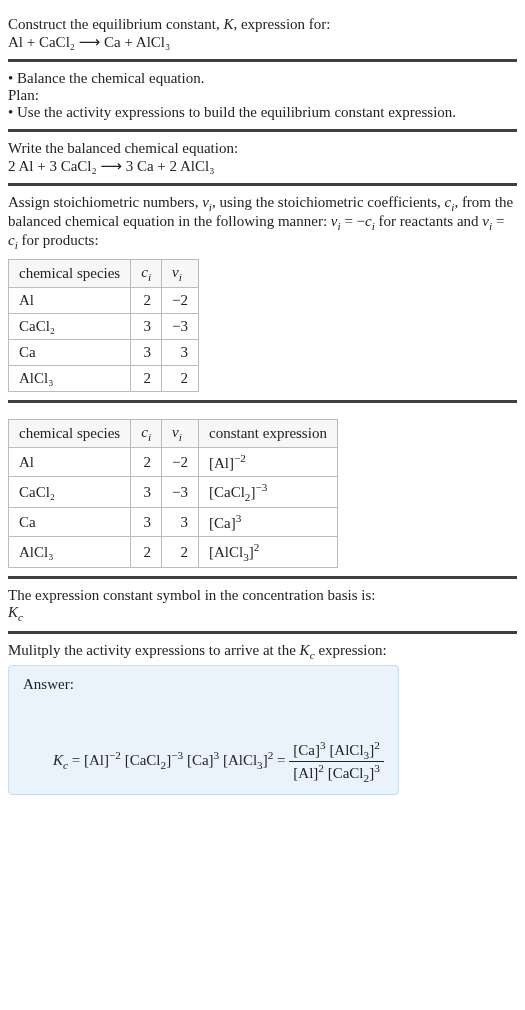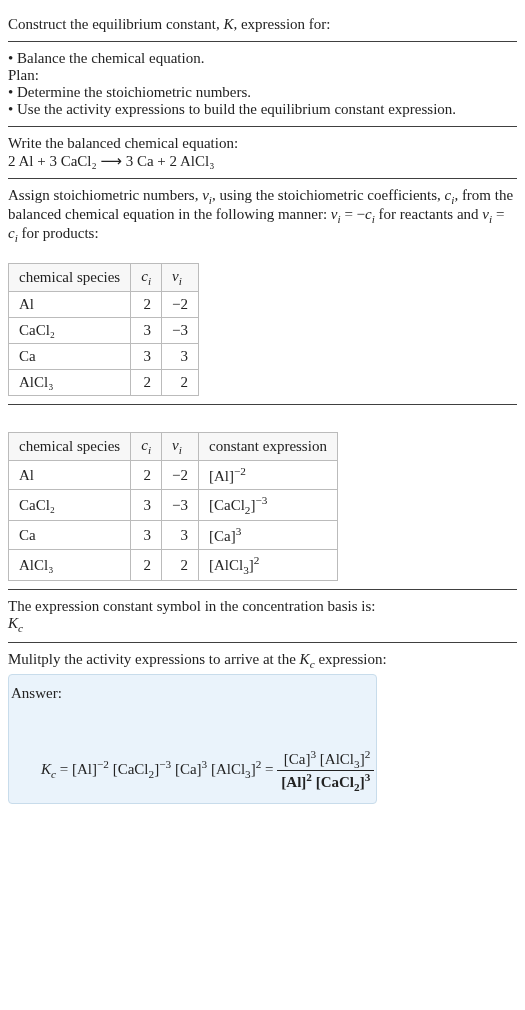--- a/index.html
+++ b/index.html
@@ -6,75 +6,75 @@
     margin: 0;
     padding: 8px;
     font-family: Georgia, 'Times New Roman', serif;
     font-size: 15px;
     color: #222;
     background: #fff;
     width: 525px;
     box-sizing: border-box;
   }
   .section {
-    border-bottom: 1px solid #404040;
+    border-bottom: 3px solid #404040;
     padding: 8px 0;
   }
   .section:last-child {
     border-bottom: none;
   }
   .eq {
     font-family: Georgia, serif;
   }
   sub { font-size: 0.75em; }
   sup { font-size: 0.75em; }
   table {
     border-collapse: collapse;
-    margin-top: 19px;
+    margin-top: 8px;
   }
   th, td {
     border: 1px solid #bbb;
     padding: 4px 10px;
     text-align: left;
     font-weight: normal;
   }
   th {
     background: #f7f7f7;
   }
   td.num { text-align: right; }
   .answer-box {
     background: #eaf3fb;
     border: 1px solid #c8dceb;
     border-radius: 4px;
-    padding: 10px 2px;
+    padding: 10px 14px;
     display: inline-block;
     margin-top: 4px;
   }
   .frac {
     display: inline-block;
     vertical-align: middle;
     text-align: right;
   }
   .frac .num { display: block; border-bottom: 1px solid #222; padding: 0 4px; }
-  .frac .den { display: block; padding: 0 4px; font-weight: bold; }
+  .frac .den { display: block; padding: 0 4px; }
   .italic { font-style: italic; }
 </style>
 </head>
 <body>
 
 <div class="section">
   <div>
     Construct the equilibrium constant, <span class="italic">K</span>, expression for:
   </div>
+  <div class="eq">Al + CaCl₂ ⟶ Ca + AlCl₃</div>
 </div>
 
 <div class="section">
   <div>• Balance the chemical equation.</div>
   <div>Plan:</div>
-  <div>• Determine the stoichiometric numbers.</div>
   <div>• Use the activity expressions to build the equilibrium constant expression.</div>
 </div>
 
 <div class="section">
   <div>Write the balanced chemical equation:</div>
   <div class="eq">2 Al + 3 CaCl₂ ⟶ 3 Ca + 2 AlCl₃</div>
 </div>
 
 <div class="section">
   <div>

